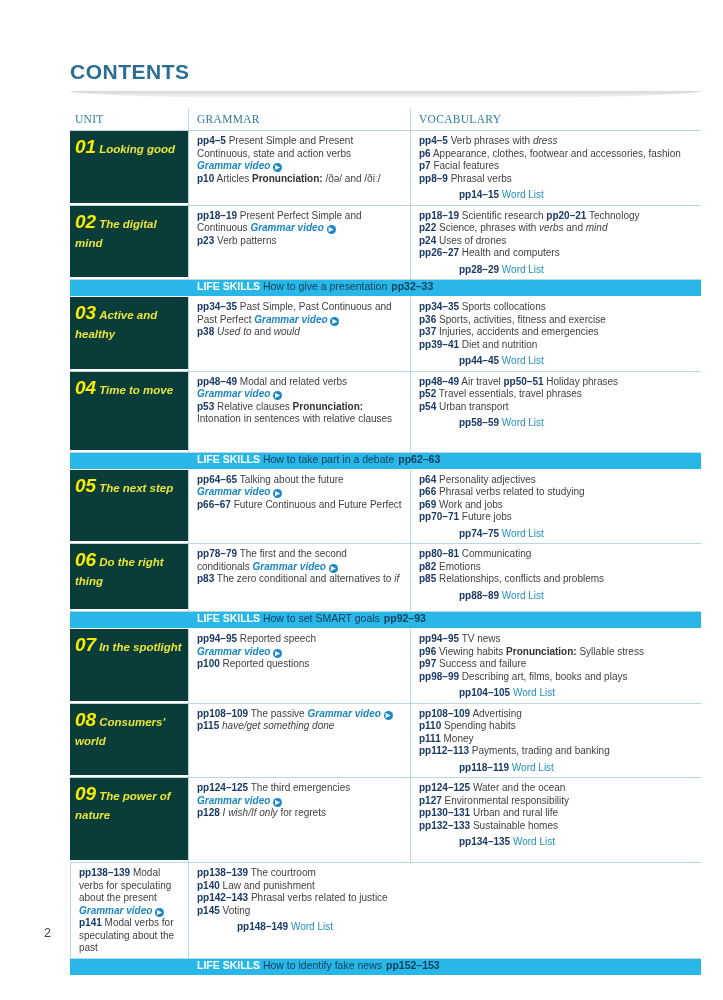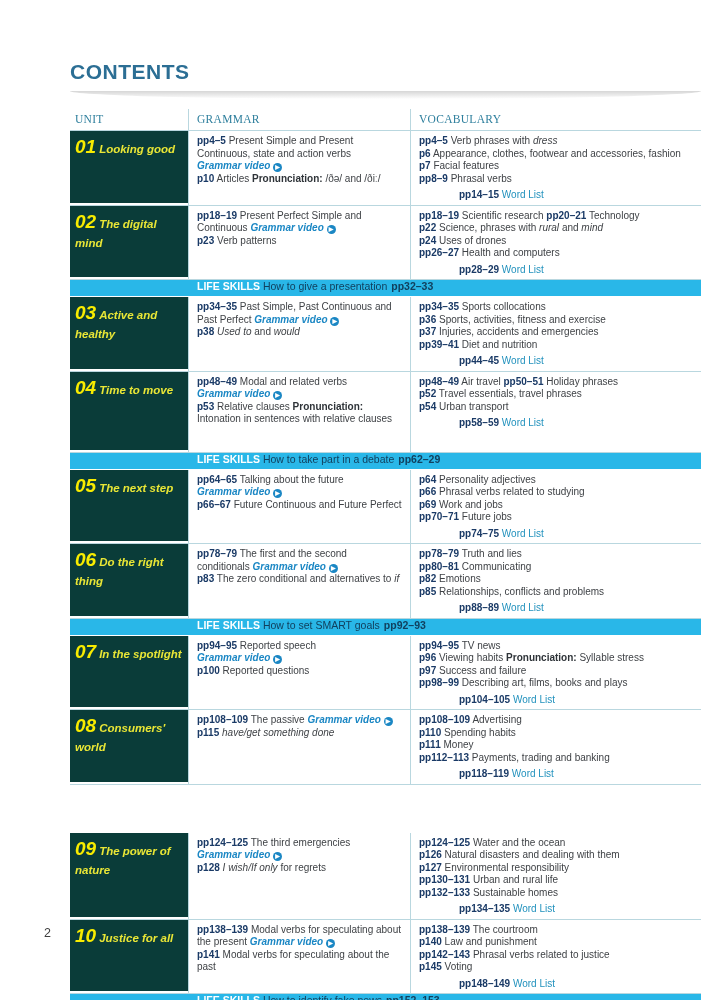--- a/index.html
+++ b/index.html
@@ -25,21 +25,21 @@
     color:var(--teal);font-size:11.5px;letter-spacing:0.3px;font-family:Liberation Serif, serif;
   }
   .thead>div{padding:4px 8px 5px 8px;}
   .thead>div:first-child{padding-left:5px;}
   .thead>div:nth-child(2),.thead>div:nth-child(3){border-left:1px solid var(--line);}
   .trow{
     display:grid;grid-template-columns:118px 222px 1fr;
     border-bottom:1px solid var(--line);
   }
   .u-04{min-height:80px;}
-  .u-09{min-height:84px;margin-top:48px;}
+  .u-09{min-height:84px;}
   .u-01,.u-02,.u-03,.u-05,.u-06,.u-07,.u-08,.u-10{min-height:67px;}
   .ucell{
     background:var(--dark);
     border-bottom:2px solid #ffffff;
     padding:5px 4px 4px 5px;
   }
   .u-num{
     color:var(--yellowNum);font-weight:bold;font-style:italic;font-size:19px;
   }
   .u-title{
@@ -104,21 +104,21 @@
         </div>
       </div>
       <div class="trow u-02">
         <div class="ucell"><span class="u-num">02</span><span class="u-title">The digital mind</span></div>
         <div class="cell">
           <div class="entry"><span class="pg">pp18–19</span> <span>Present Perfect Simple and Continuous</span> <span class="gv"><span>Grammar video</span> <span class="play-icon">▶</span></span></div>
           <div class="entry"><span class="pg">p23</span> <span>Verb patterns</span></div>
         </div>
         <div class="cell">
           <div class="entry"><span class="pg">pp18–19</span> <span>Scientific research</span> <span class="pg">pp20–21</span> <span>Technology</span></div>
-          <div class="entry"><span class="pg">p22</span> <span>Science, phrases with</span> <span class="it">rural</span> <span>and</span> <span class="it">mind</span></div>
+          <div class="entry"><span class="pg">p22</span> <span>Science, phrases with</span> <span class="it">verbs</span> <span>and</span> <span class="it">mind</span></div>
           <div class="entry"><span class="pg">p24</span> <span>Uses of drones</span></div>
           <div class="entry"><span class="pg">pp26–27</span> <span>Health and computers</span></div>
           <div class="entry wl-line"><span class="pg">pp28–29</span> <span class="wl">Word List</span></div>
         </div>
       </div>
       <div class="ls-bar"><span class="ls-prefix">LIFE SKILLS</span> <span class="ls-label">How to give a presentation</span><span class="ls-pages">pp32–33</span></div>
       <div class="trow u-03">
         <div class="ucell"><span class="u-num">03</span><span class="u-title">Active and healthy</span></div>
         <div class="cell">
           <div class="entry"><span class="pg">pp34–35</span> <span>Past Simple, Past Continuous and Past Perfect</span> <span class="gv"><span>Grammar video</span> <span class="play-icon">▶</span></span></div>
@@ -138,21 +138,21 @@
           <div class="entry"><span class="pg">pp48–49</span> <span>Modal and related verbs</span> <span class="gv"><span>Grammar video</span> <span class="play-icon">▶</span></span></div>
           <div class="entry"><span class="pg">p53</span> <span>Relative clauses</span> <span class="bd">Pronunciation:</span> <span>Intonation in sentences with relative clauses</span></div>
         </div>
         <div class="cell">
           <div class="entry"><span class="pg">pp48–49</span> <span>Air travel</span> <span class="pg">pp50–51</span> <span>Holiday phrases</span></div>
           <div class="entry"><span class="pg">p52</span> <span>Travel essentials, travel phrases</span></div>
           <div class="entry"><span class="pg">p54</span> <span>Urban transport</span></div>
           <div class="entry wl-line"><span class="pg">pp58–59</span> <span class="wl">Word List</span></div>
         </div>
       </div>
-      <div class="ls-bar"><span class="ls-prefix">LIFE SKILLS</span> <span class="ls-label">How to take part in a debate</span><span class="ls-pages">pp62–29</span></div>
+      <div class="ls-bar"><span class="ls-prefix">LIFE SKILLS</span> <span class="ls-label">How to take part in a debate</span><span class="ls-pages">pp62–63</span></div>
       <div class="trow u-05">
         <div class="ucell"><span class="u-num">05</span><span class="u-title">The next step</span></div>
         <div class="cell">
           <div class="entry"><span class="pg">pp64–65</span> <span>Talking about the future</span> <span class="gv"><span>Grammar video</span> <span class="play-icon">▶</span></span></div>
           <div class="entry"><span class="pg">p66–67</span> <span>Future Continuous and Future Perfect</span></div>
         </div>
         <div class="cell">
           <div class="entry"><span class="pg">p64</span> <span>Personality adjectives</span></div>
           <div class="entry"><span class="pg">p66</span> <span>Phrasal verbs related to studying</span></div>
           <div class="entry"><span class="pg">p69</span> <span>Work and jobs</span></div>
@@ -160,21 +160,20 @@
           <div class="entry wl-line"><span class="pg">pp74–75</span> <span class="wl">Word List</span></div>
         </div>
       </div>
       <div class="trow u-06">
         <div class="ucell"><span class="u-num">06</span><span class="u-title">Do the right thing</span></div>
         <div class="cell">
           <div class="entry"><span class="pg">pp78–79</span> <span>The first and the second conditionals</span> <span class="gv"><span>Grammar video</span> <span class="play-icon">▶</span></span></div>
           <div class="entry"><span class="pg">p83</span> <span>The zero conditional and alternatives to</span> <span class="it">if</span></div>
         </div>
         <div class="cell">
-          <div class="entry"><span class="pg">pp78–79</span> <span>Truth and lies</span></div>
           <div class="entry"><span class="pg">pp80–81</span> <span>Communicating</span></div>
           <div class="entry"><span class="pg">p82</span> <span>Emotions</span></div>
           <div class="entry"><span class="pg">p85</span> <span>Relationships, conflicts and problems</span></div>
           <div class="entry wl-line"><span class="pg">pp88–89</span> <span class="wl">Word List</span></div>
         </div>
       </div>
       <div class="ls-bar"><span class="ls-prefix">LIFE SKILLS</span> <span class="ls-label">How to set SMART goals</span><span class="ls-pages">pp92–93</span></div>
       <div class="trow u-07">
         <div class="ucell"><span class="u-num">07</span><span class="u-title">In the spotlight</span></div>
         <div class="cell">
@@ -204,29 +203,27 @@
         </div>
       </div>
       <div class="trow u-09">
         <div class="ucell"><span class="u-num">09</span><span class="u-title">The power of nature</span></div>
         <div class="cell">
           <div class="entry"><span class="pg">pp124–125</span> <span>The third emergencies</span> <span class="gv"><span>Grammar video</span> <span class="play-icon">▶</span></span></div>
           <div class="entry"><span class="pg">p128</span> <span class="it">I wish/If only</span> <span>for regrets</span></div>
         </div>
         <div class="cell">
           <div class="entry"><span class="pg">pp124–125</span> <span>Water and the ocean</span></div>
-          <div class="entry"><span class="pg">p126</span> <span>Natural disasters and dealing with them</span></div>
           <div class="entry"><span class="pg">p127</span> <span>Environmental responsibility</span></div>
           <div class="entry"><span class="pg">pp130–131</span> <span>Urban and rural life</span></div>
           <div class="entry"><span class="pg">pp132–133</span> <span>Sustainable homes</span></div>
           <div class="entry wl-line"><span class="pg">pp134–135</span> <span class="wl">Word List</span></div>
         </div>
       </div>
       <div class="trow u-10">
-        <div class="ucell"><span class="u-num">10</span><span class="u-title">Justice for all</span></div>
         <div class="cell">
           <div class="entry"><span class="pg">pp138–139</span> <span>Modal verbs for speculating about the present</span> <span class="gv"><span>Grammar video</span> <span class="play-icon">▶</span></span></div>
           <div class="entry"><span class="pg">p141</span> <span>Modal verbs for speculating about the past</span></div>
         </div>
         <div class="cell">
           <div class="entry"><span class="pg">pp138–139</span> <span>The courtroom</span></div>
           <div class="entry"><span class="pg">p140</span> <span>Law and punishment</span></div>
           <div class="entry"><span class="pg">pp142–143</span> <span>Phrasal verbs related to justice</span></div>
           <div class="entry"><span class="pg">p145</span> <span>Voting</span></div>
           <div class="entry wl-line"><span class="pg">pp148–149</span> <span class="wl">Word List</span></div>

